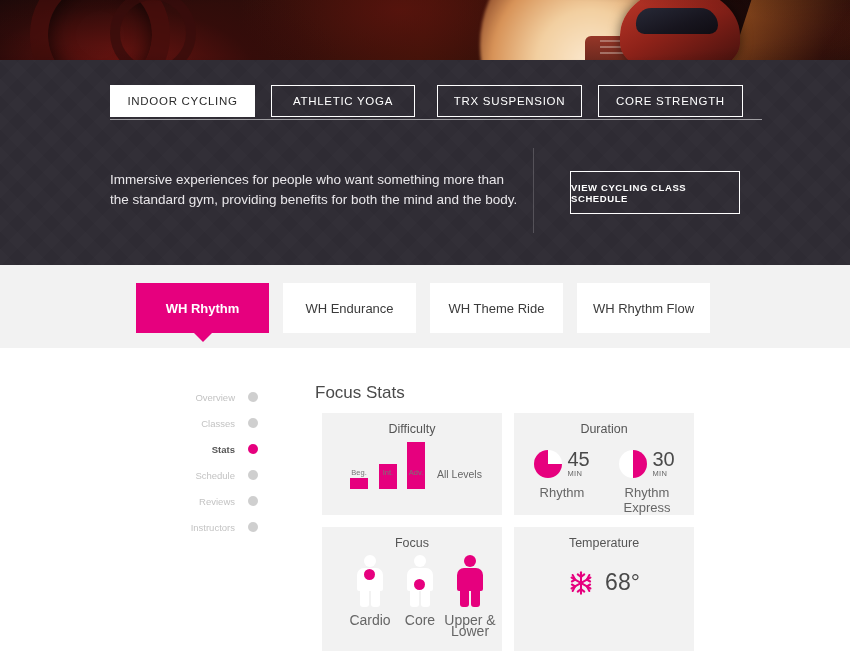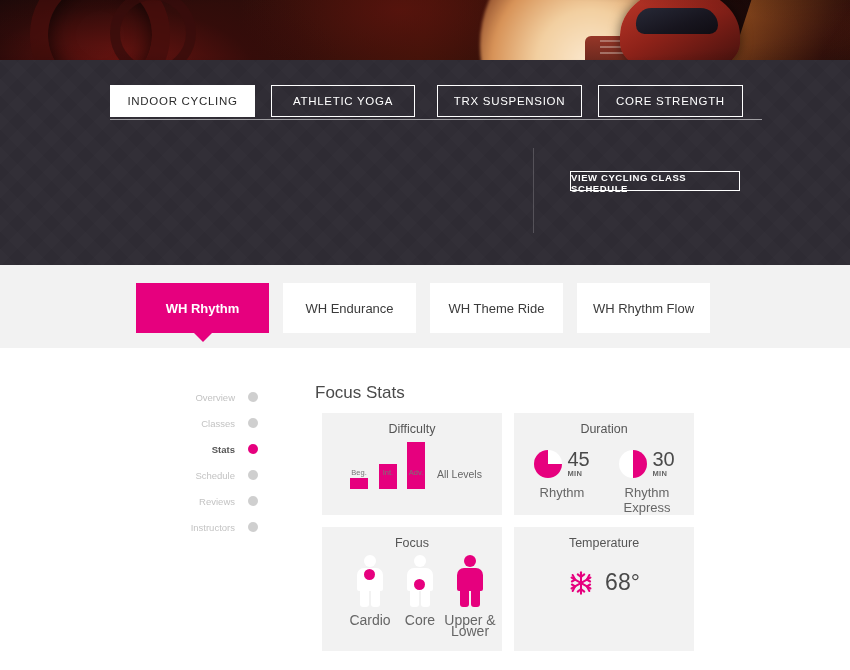--- a/index.html
+++ b/index.html
@@ -121,24 +121,24 @@
     position:absolute; left:110px; top:110px; width:410px;
   }
   .intro p {
     color:#e9e7ea; font-size:13.5px; line-height:20px;
   }
   .divider-v {
     position:absolute; left:533px; top:88px; width:1px; height:85px;
     background: rgba(255,255,255,.18);
   }
   .sched-btn {
-    position:absolute; left:570px; top:111px; width:170px; height:20px;
+    position:absolute; left:570px; top:111px; width:170px; height:43px;
     border:1px solid #ffffff; background:transparent; color:#ffffff;
     font-size:9.5px; letter-spacing:.6px; font-weight:bold;
-    display:flex; justify-content:center;
+    display:flex; align-items:center; justify-content:center;
     cursor:pointer;
   }
 
   
   .band {
     position:absolute; left:0; top:265px; width:850px; height:83px;
     background:#f2f2f2;
   }
   .class-tabs {
     position:absolute; left:136px; top:18px;
@@ -222,21 +222,21 @@
   .dur-row { display:flex; align-items:flex-end; justify-content:center; }
   .pie { width:28px; height:28px; border-radius:50%; }
   .pie.p75 {
     background: conic-gradient(from 0deg, #ffffff 0deg 90deg, #e6007e 90deg 360deg);
   }
   .pie.p50 {
     background: conic-gradient(from 0deg, #e6007e 0deg 180deg, #ffffff 180deg 360deg);
   }
   .dur-num { margin-left:5px; text-align:left; line-height:1; }
   .dur-val { font-size:20px; color:#4a4a4a; }
-  .dur-unit { font-size:7.5px; color:#666666; letter-spacing:.4px; font-weight:bold; display:block; margin-top:1px; }
+  .dur-unit { font-size:7.5px; color:#666666; letter-spacing:.4px; font-weight:normal; display:block; margin-top:1px; }
   .dur-cap { font-size:13px; color:#666666; margin-top:7px; }
 
   
   .focus-group { position:absolute; top:28px; width:56px; text-align:center; }
   .focus-group.f1 { left:20px; }
   .focus-group.f2 { left:70px; }
   .focus-group.f3 { left:120px; }
   .fig { position:relative; width:30px; height:52px; margin:0 auto; }
   .fig .head {
     position:absolute; left:9px; top:0; width:12px; height:12px; border-radius:50%;
@@ -299,20 +299,23 @@
       </div>
       <div class="cat-tab w3">
         <span>TRX SUSPENSION</span>
       </div>
       <div class="cat-tab w4">
         <span>CORE STRENGTH</span>
       </div>
     </div>
     <div class="cat-underline"></div>
 
+    <div class="intro">
+      <p>Immersive experiences for people who want something more than the standard gym, providing benefits for both the mind and the body.</p>
+    </div>
 
     <div class="divider-v"></div>
 
     <div class="sched-btn">
       <span>VIEW CYCLING CLASS SCHEDULE</span>
     </div>
   </div>
 
   <div class="band">
     <div class="class-tabs">

